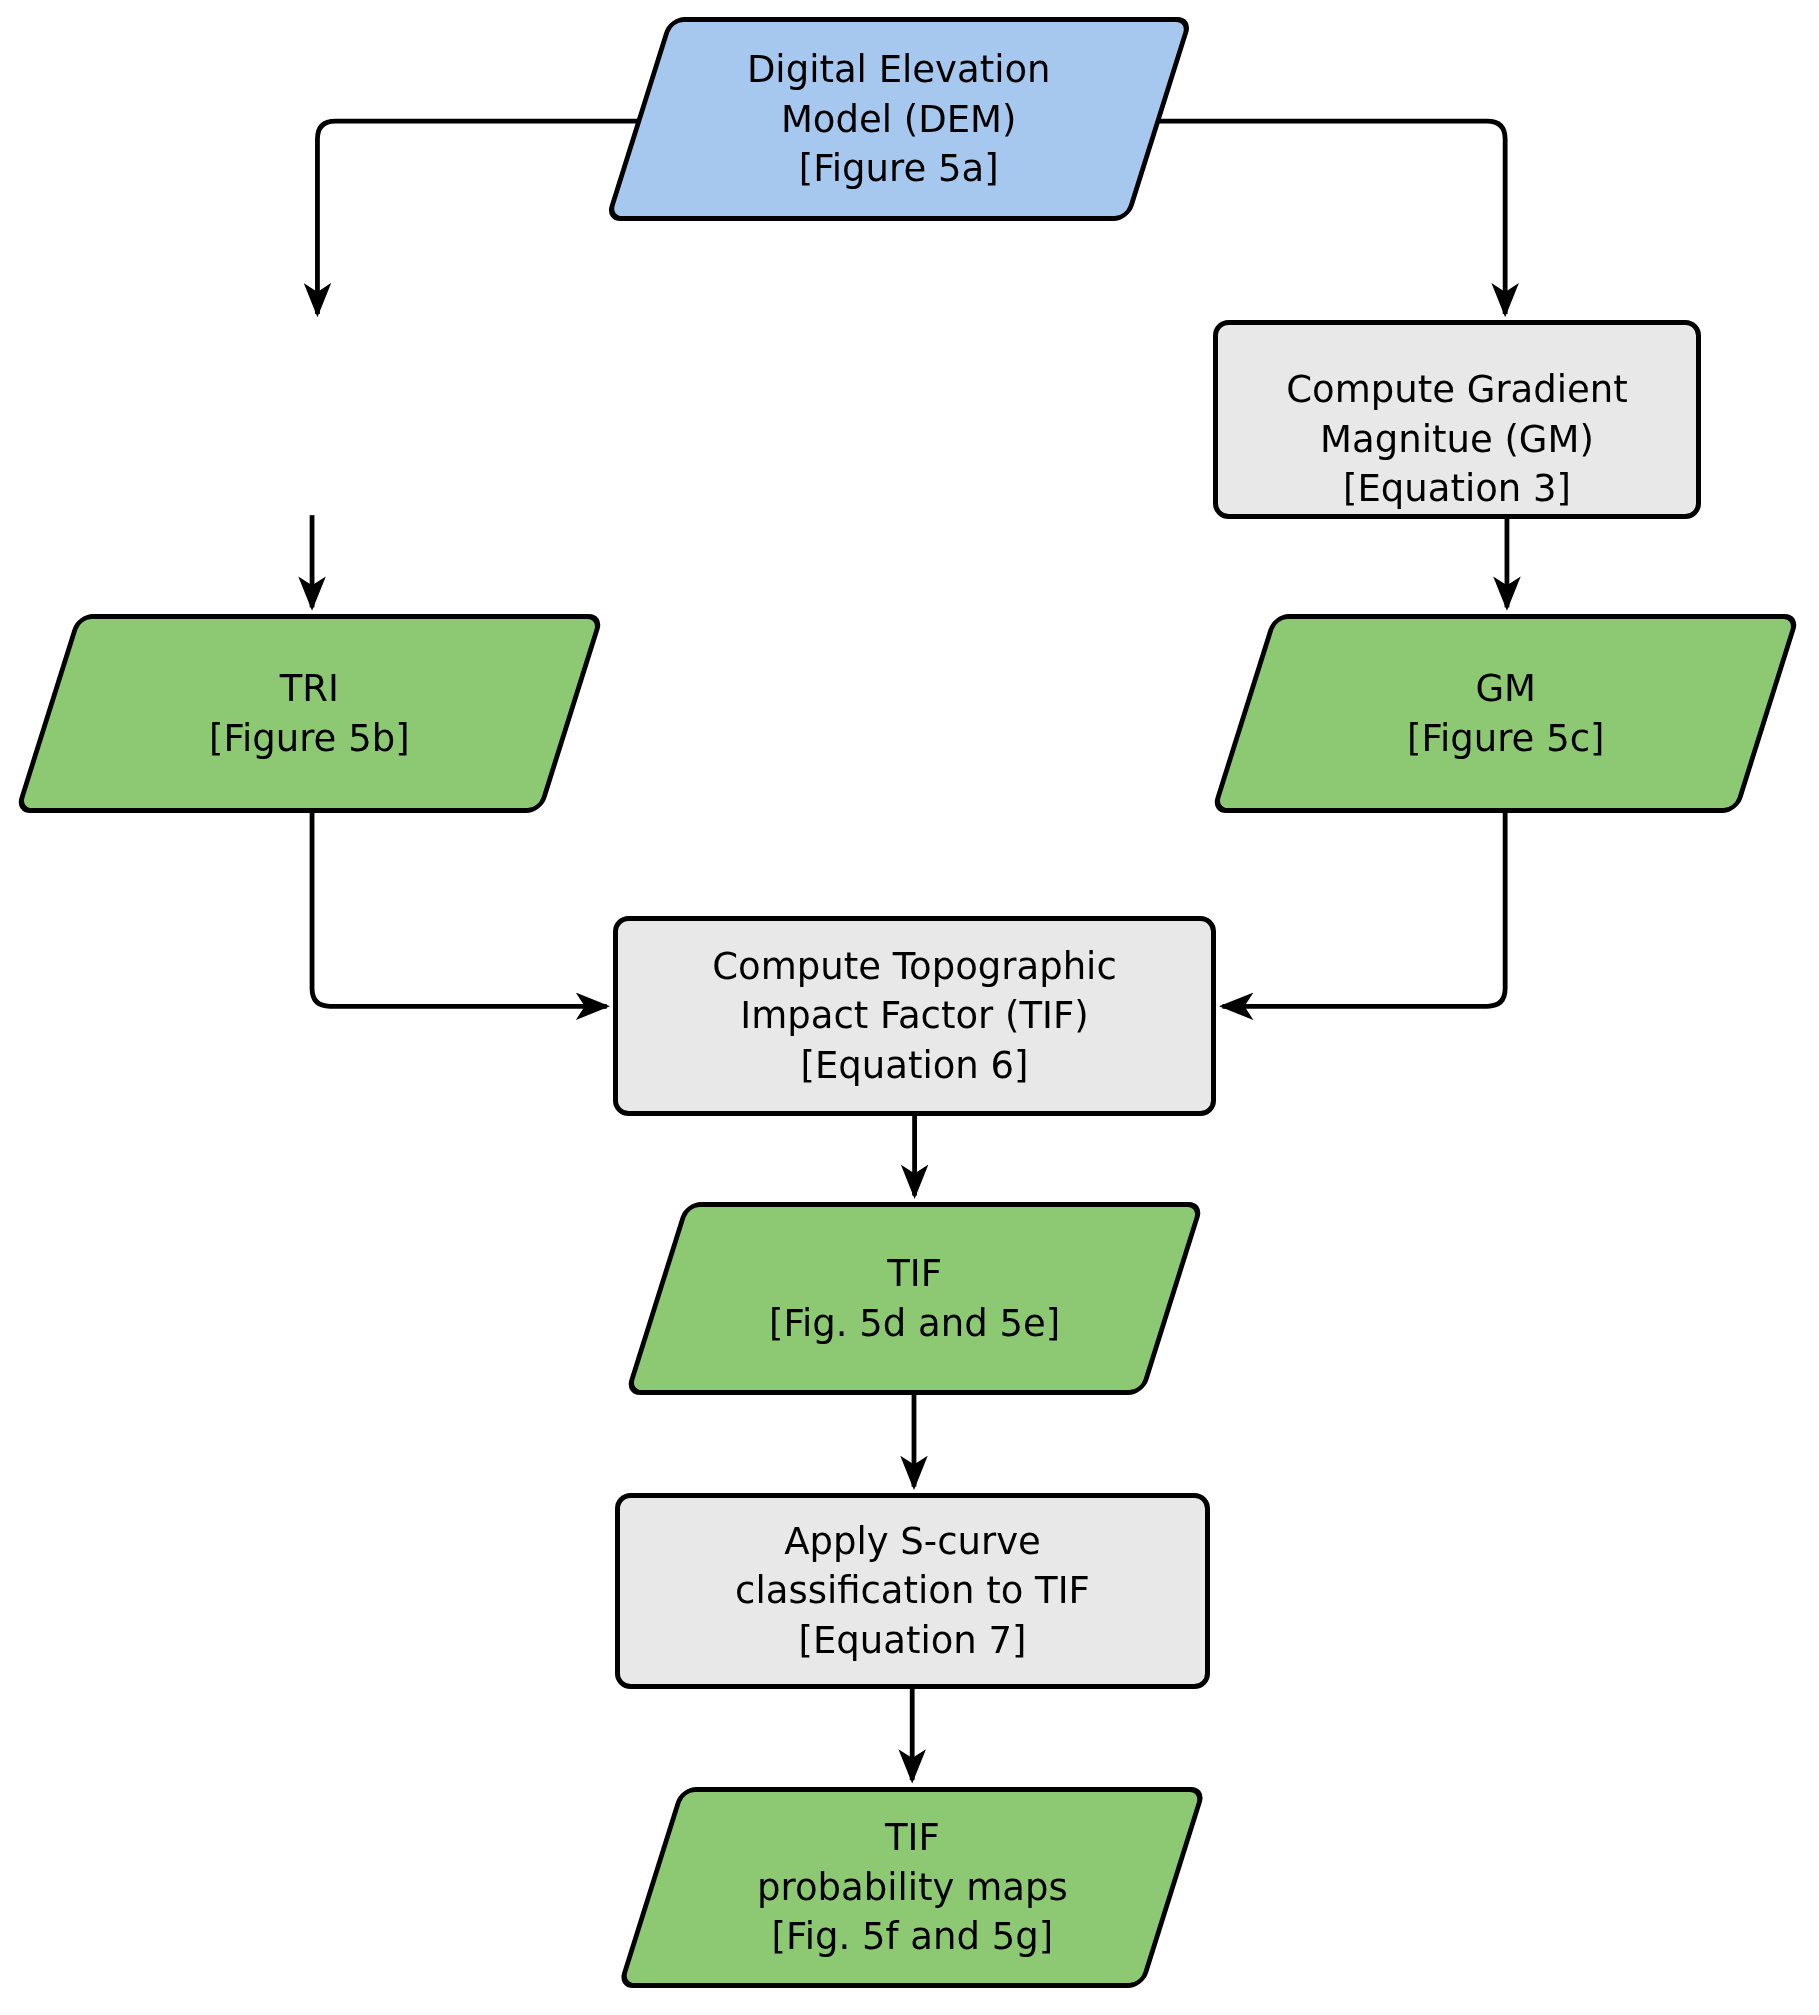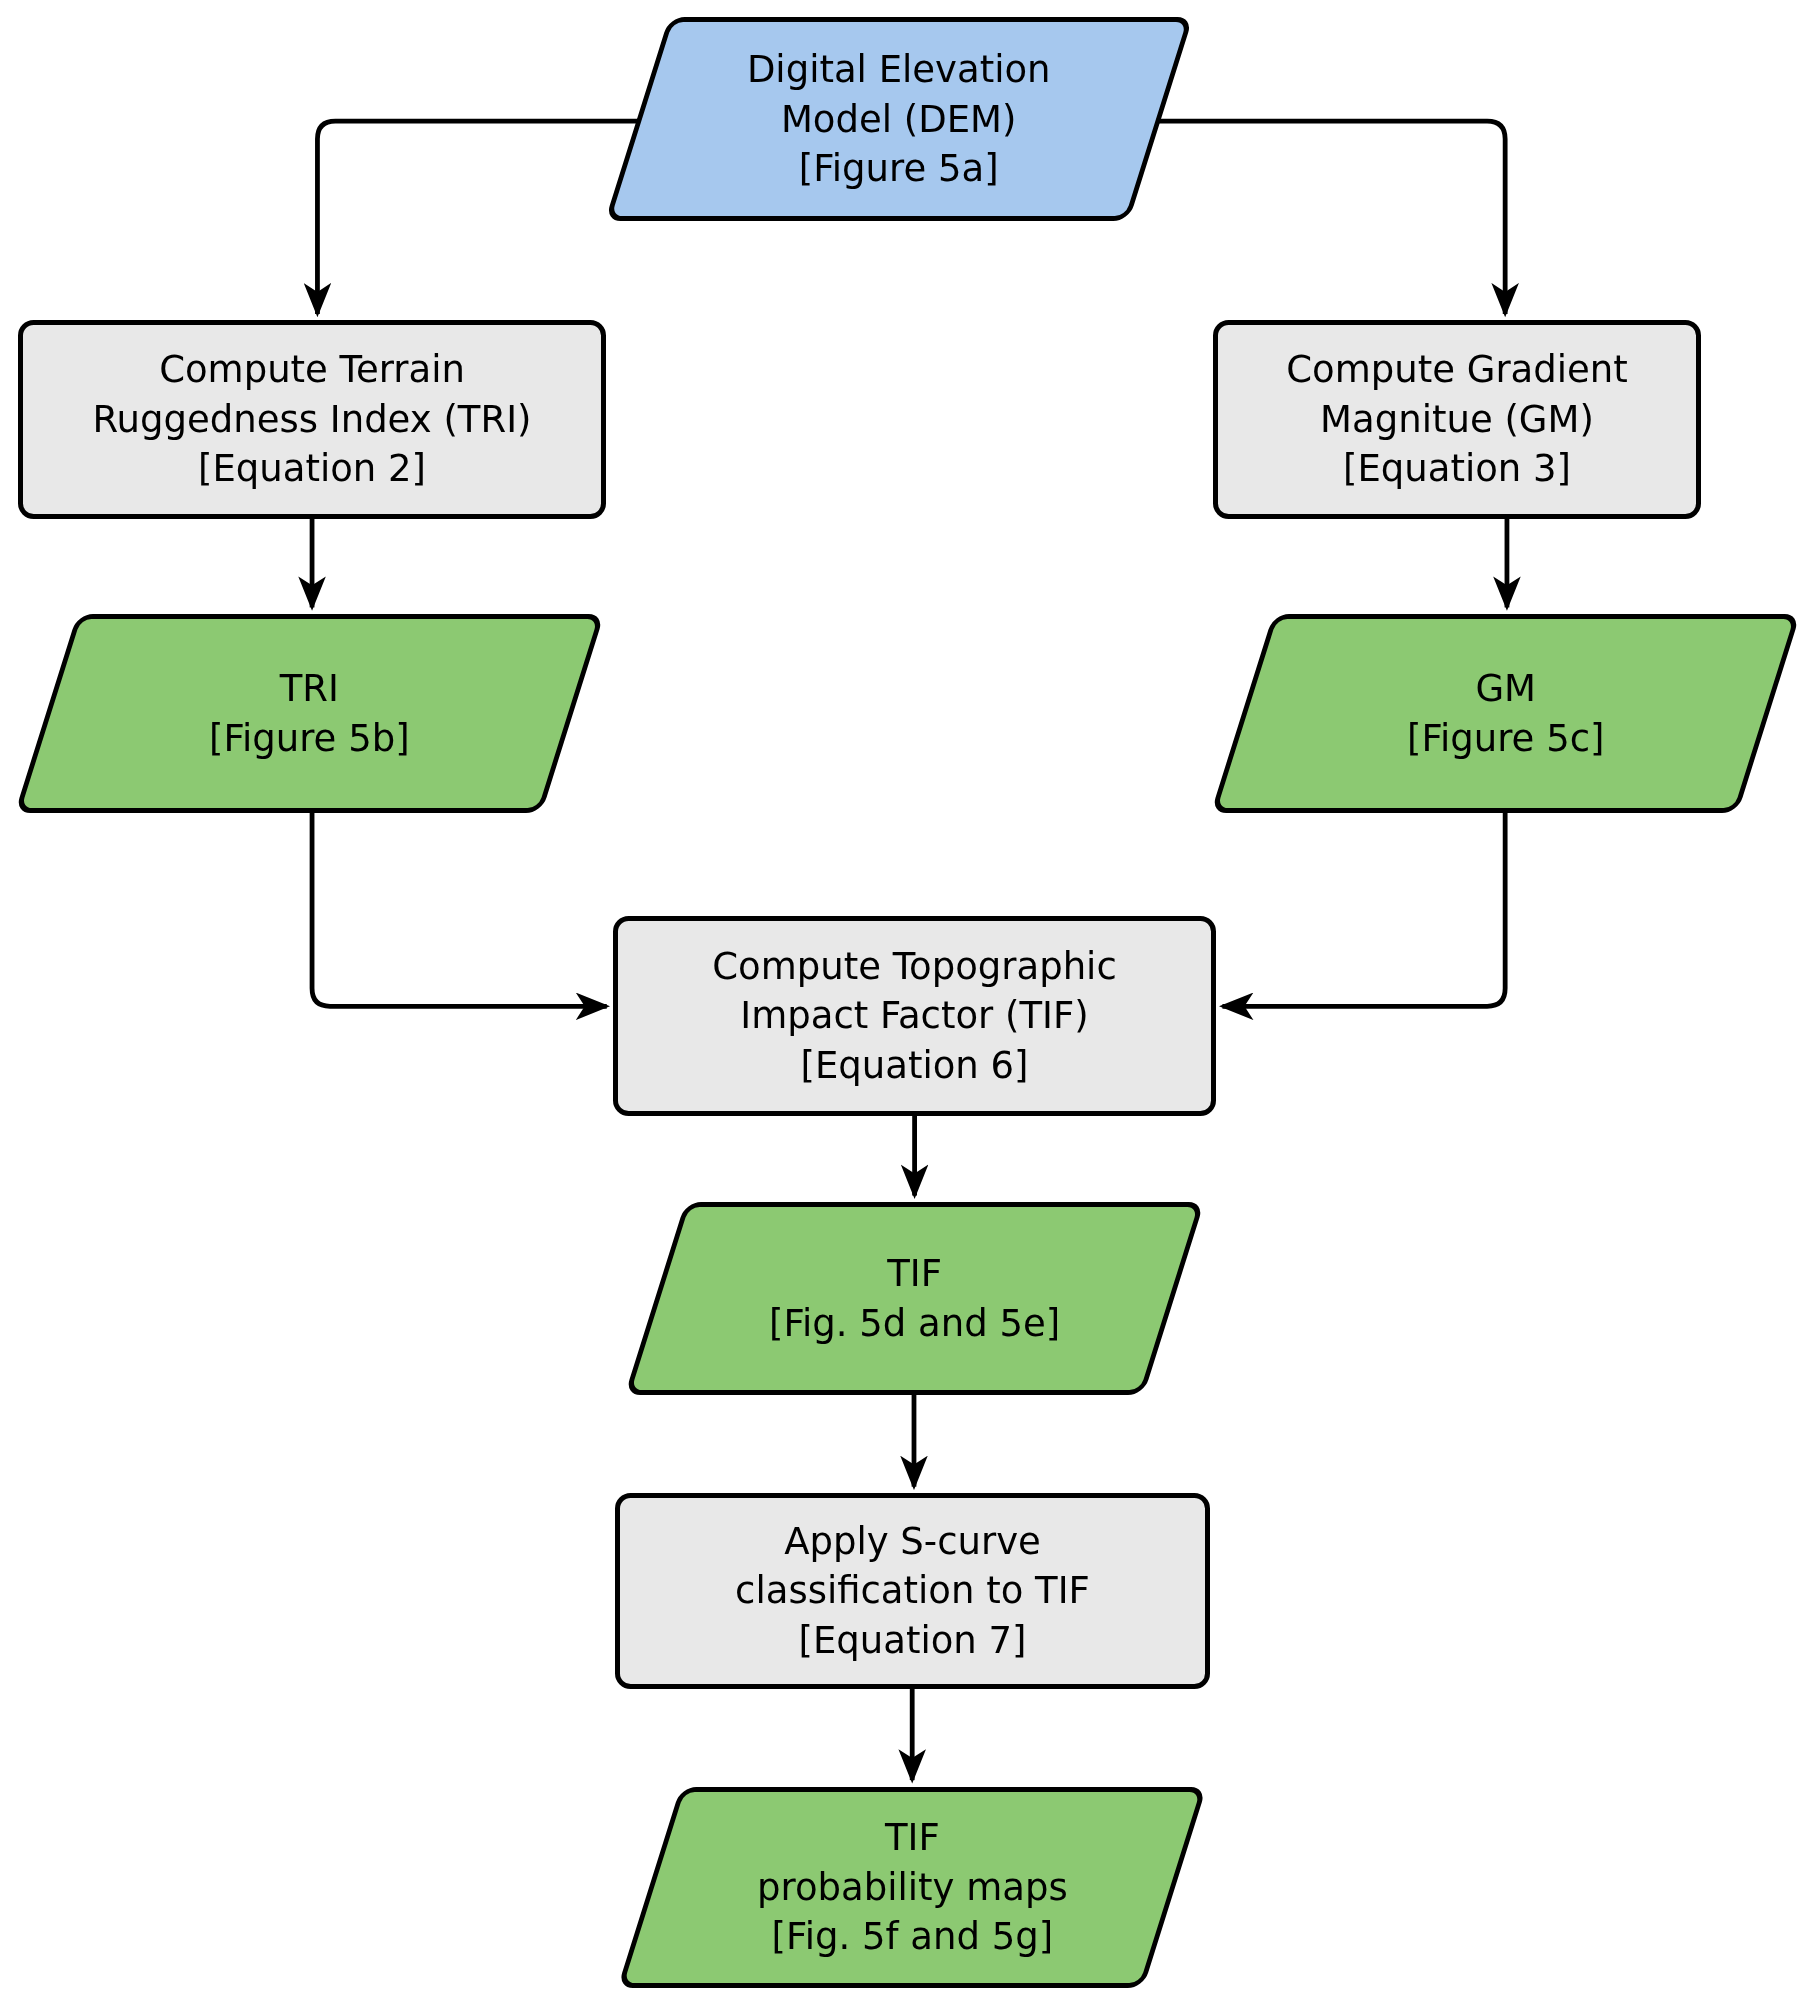--- a/index.html
+++ b/index.html
@@ -40,21 +40,21 @@
   }
   .process{background:var(--process-fill);}
   .input{background:var(--input-fill);}
   .output{background:var(--output-fill);}
   .para{transform:skewX(-17.5deg);}
   .para .label{transform:skewX(17.5deg);}
 
   
   #dem         {left:637px; top:17px;   width:524px;  height:204px;}
   #tri-compute {left:18px;   top:320px;  width:588px;  height:199px;}
-  #gm-compute  {left:1213px; top:320px;  width:488px;  height:199px;}
+  #gm-compute  {left:1213px; top:320px;  width:488px;  height:199px;align-items:flex-end;}
   #tri-data    {left:46px;   top:614px; width:527px;  height:199px;}
   #gm-data     {left:1242px; top:614px; width:527px;  height:199px;}
   #tif-compute {left:613px; top:916px; width:603px; height:200px;}
   #tif-data    {left:655px; top:1202px; width:519px;  height:193px;}
   #scurve      {left:615px; top:1493px; width:595px;  height:196px;}
   #tif-prob    {left:649px; top:1787px; width:526px;  height:201px;}
 </style>
 </head>
 <body>
 
@@ -76,25 +76,20 @@
     <path class="edge" marker-end="url(#arrow)" d="M 1526 2322 L 1526 2482"></path>
     <path class="edge" marker-end="url(#arrow)" d="M 1523 2816 L 1523 2972"></path>
   </svg>
 
   <div class="node para input" id="dem">
     <div class="label">Digital Elevation
 Model (DEM)
 [Figure 5a]</div>
   </div>
 
-  <div class="node process" id="tri-compute">
-    <div class="label">Compute Terrain
-Ruggedness Index (TRI)
-[Equation 2]</div>
-  </div>
 
   <div class="node process" id="gm-compute">
     <div class="label">Compute Gradient
 Magnitue (GM)
 [Equation 3]</div>
   </div>
 
   <div class="node para output" id="tri-data">
     <div class="label">TRI
 [Figure 5b]</div>

